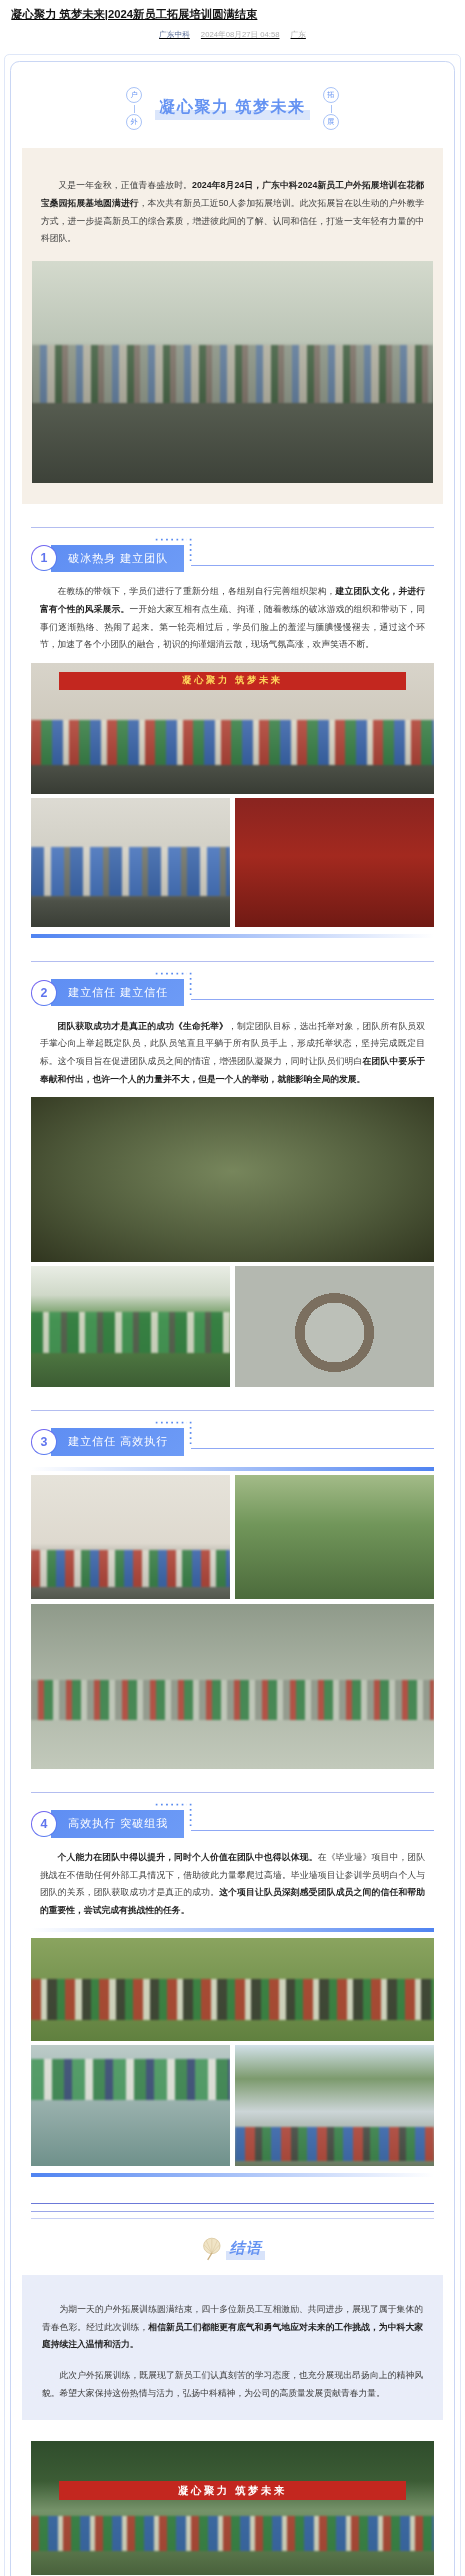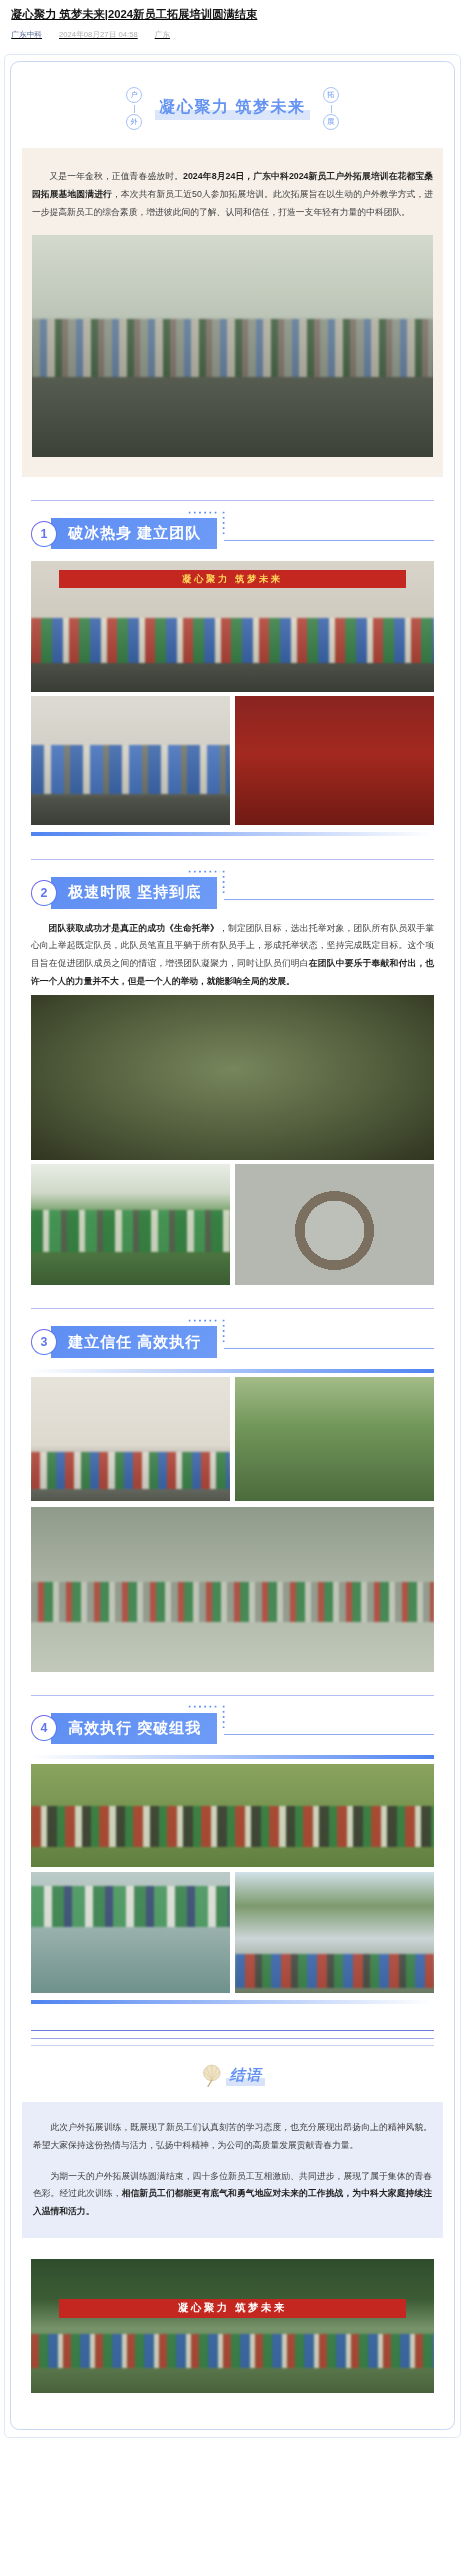--- a/index.html
+++ b/index.html
@@ -2,37 +2,37 @@
 <html style="font-size:8.2px"><head>
 <meta charset="utf-8">
 <style>
   html,body{margin:0;padding:0;background:#ffffff;}
   body{width:465px;font-family:"Liberation Sans","DejaVu Sans",sans-serif;-webkit-font-smoothing:antialiased;}
   .page{width:465px;min-height:2960px;box-sizing:border-box;padding-bottom:72px;}
 
   
   .article-header{padding:7.2px 11.3px 5.2px;text-decoration:underline;}
   .article-title{font-size:11.3px;font-weight:700;color:#151515;line-height:1.4;margin:0 0 7.2px;}
-  .byline{font-size:7.7px;color:#b1b1b1;display:flex;gap:17px;align-items:center;}
+  .byline{font-size:7.7px;color:#b1b1b1;display:flex;gap:11px;align-items:center;justify-content:center;}
   .byline .account{color:#576b95;cursor:pointer;}
 
   
   .outer-card{margin:8.2px 4.1px 0;border:0.5px solid #dfe7f8;border-radius:5.2px;}
   .inner-card{border:0.5px solid #c9d6f4;border-radius:9.3px;margin:6.7px 5.2px 7.7px;padding:15.5px 19.6px 36px;box-sizing:border-box;}
 
   
   .hero{display:flex;justify-content:center;align-items:center;gap:13.4px;margin:9.3px 0 17.5px;}
   .deco-col{display:flex;flex-direction:column;align-items:center;}
   .deco-circle{width:14px;height:14px;border:0.5px solid #a9c3f7;border-radius:50%;color:#6593f2;font-size:7.2px;display:flex;align-items:center;justify-content:center;background:#fff;}
   .deco-line{width:0.5px;height:8.2px;background:#a9c3f7;margin:1.5px 0;}
   .hero-badge{font-size:16px;font-weight:700;color:#6593f2;letter-spacing:1.5px;padding:0 4.1px 2.1px;background:linear-gradient(to bottom,transparent 58%,#dbe6fb 58%);}
 
   
   .beige-box{background:#f6f0e8;padding:20.6px 10.3px 20.6px;margin:0 -9.3px;}
-  .para{font-size:8.8px;line-height:2.0;color:#3c3c3c;text-align:justify;text-indent:2em;margin:0;}
+  .para{font-size:8.8px;line-height:2.0;color:#3c3c3c;text-align:justify;text-indent:2em;margin:9px;}
   .para .bold{font-weight:700;color:#1f1f1f;}
 
   
   .ph{width:100%;position:relative;overflow:hidden;margin-top:5.2px;}
   .ph-row{display:flex;gap:4.1px;margin-top:4.1px;}
   .ph-row .ph{flex:1;margin-top:0;}
   .ph-banner{position:absolute;left:7%;right:7%;background:#c3271f;color:#ffd85c;text-align:center;font-weight:700;letter-spacing:2.6px;padding:2.6px 0;font-size:9.3px;}
   .crowd{position:absolute;left:0;right:0;opacity:.8;filter:blur(0.8px);}
 
   .p-intro{height:222px;background:linear-gradient(180deg,#d4dacd 0%,#bcc5b7 36%,#9aa395 46%,#565c50 64%,#3d4239 100%);margin-top:13.4px;}
@@ -47,21 +47,21 @@
   .p-s3w{height:165px;background:linear-gradient(180deg,#8f9a8a 0%,#aab3a4 45%,#c2c9bb 100%);}
   .p-s4w{height:103px;background:linear-gradient(180deg,#8aa45f 0%,#60803f 100%);}
   .p-s4a{height:121px;background:linear-gradient(180deg,#bccbc8 0%,#93aca8 55%,#6f918b 100%);}
   .p-s4b{height:121px;background:linear-gradient(180deg,#d2e1e9 0%,#7c9a6d 28%,#ccd5d7 55%,#68785f 100%);}
   .p-final{height:134px;background:linear-gradient(180deg,#2f4d2c 0%,#3c5c35 30%,#76936a 52%,#5d7a4e 78%,#49613c 100%);margin-top:20.6px;}
 
   
   .divider{height:0.5px;background:#b3bdf0;margin:23px 0 17.5px;}
   .section-head{display:flex;align-items:center;position:relative;margin-bottom:11.3px;}
   .num-circle{width:24px;height:24px;border-radius:50%;border:1.5px solid transparent;background:linear-gradient(#fff,#fff) padding-box,linear-gradient(140deg,#7a5cf0,#4f83f1) border-box;color:#5f74ee;font-size:12.4px;font-weight:700;display:flex;align-items:center;justify-content:center;margin-right:-6.2px;z-index:2;}
-  .head-badge{position:relative;background:linear-gradient(135deg,#5f8ef3,#6d9bf6);color:#fff;font-size:15px;font-weight:700;letter-spacing:1px;padding:6.2px 15.5px 6.2px 17.5px;z-index:1;}
+  .head-badge{position:relative;background:linear-gradient(135deg,#5f8ef3,#6d9bf6);color:#fff;font-size:11px;font-weight:400;letter-spacing:1px;padding:6.2px 15.5px 6.2px 17.5px;z-index:1;}
   .dots-h{position:absolute;top:-8.2px;right:-3.1px;width:33px;height:4.1px;background-image:radial-gradient(#5b8cf0 1px,transparent 1.3px);background-size:5.2px 5.2px;background-position:0 0;}
   .dots-v{position:absolute;top:-8.2px;right:-8.2px;width:4.1px;height:24px;background-image:radial-gradient(#5b8cf0 1px,transparent 1.3px);background-size:5.2px 5.2px;}
   .head-line{flex:1;height:1px;background:#8fa8f5;margin-left:7.2px;align-self:center;margin-top:13.4px;}
   .section-body{margin-top:9.3px;}
 
   
   .bar{height:4.1px;margin-top:7.2px;}
   .bar-bw{background:linear-gradient(to right,#4f83f1,#ffffff);}
   .bar-wb{background:linear-gradient(to right,#ffffff,#4f83f1);}
 
@@ -120,38 +120,41 @@
     <div class="section-head">
       <div class="num-circle">1</div>
       <div class="head-badge">
         <span>破冰热身 建立团队</span>
         <span class="dots-h"></span>
         <span class="dots-v"></span>
       </div>
       <div class="head-line"></div>
     </div>
     <div class="section-body">
+      <p class="para">
+        <span>在教练的带领下，学员们进行了重新分组，各组别自行完善组织架构，</span><span class="bold">建立团队文化，并进行富有个性的风采展示。</span><span>一开始大家互相有点生疏、拘谨，随着教练的破冰游戏的组织和带动下，同事们逐渐熟络、热闹了起来。第一轮亮相过后，学员们脸上的羞涩与腼腆慢慢褪去，通过这个环节，加速了各个小团队的融合，初识的拘谨烟消云散，现场气氛高涨，欢声笑语不断。</span>
+      </p>
       <div class="ph p-s1w">
         <div class="ph-banner" style="top:7%;">凝心聚力 筑梦未来</div>
         <div class="crowd" style="bottom:22%;height:34%;background:repeating-linear-gradient(90deg,#b23a2e 0 10.3px,#2e7d40 10.3px 20.6px,#2f5fae 20.6px 32px,#e0dccc 32px 38px);"></div>
       </div>
       <div class="ph-row">
         <div class="ph p-s1a">
           <div class="crowd" style="bottom:24%;height:38%;background:repeating-linear-gradient(90deg,#2f5fae 0 13.4px,#d9d6cb 13.4px 19.6px,#3a6cc0 19.6px 33px,#6b6f66 33px 39px);"></div>
         </div>
         <div class="ph p-s1b"></div>
       </div>
       <div class="bar bar-bw"></div>
     </div>
 
     <div class="divider"></div>
     <div class="section-head">
       <div class="num-circle">2</div>
       <div class="head-badge">
-        <span>极速时限 坚持到底</span>
+        <span>建立信任 建立信任</span>
         <span class="dots-h"></span>
         <span class="dots-v"></span>
       </div>
       <div class="head-line"></div>
     </div>
     <div class="section-body">
       <p class="para">
         <span class="bold">团队获取成功才是真正的成功《生命托举》</span><span>，制定团队目标，选出托举对象，团队所有队员双手掌心向上举起既定队员，此队员笔直且平躺于所有队员手上，形成托举状态，坚持完成既定目标。这个项目旨在促进团队成员之间的情谊，增强团队凝聚力，同时让队员们明白</span><span class="bold">在团队中要乐于奉献和付出，也许一个人的力量并不大，但是一个人的举动，就能影响全局的发展。</span>
       </p>
       <div class="ph p-s2w"></div>
@@ -190,20 +193,23 @@
     <div class="section-head">
       <div class="num-circle">4</div>
       <div class="head-badge">
         <span>高效执行 突破组我</span>
         <span class="dots-h"></span>
         <span class="dots-v"></span>
       </div>
       <div class="head-line"></div>
     </div>
     <div class="section-body">
+      <p class="para">
+        <span class="bold">个人能力在团队中得以提升，同时个人价值在团队中也得以体现。</span><span>在《毕业墙》项目中，团队挑战在不借助任何外部工具情况下，借助彼此力量攀爬过高墙。毕业墙项目让参训学员明白个人与团队的关系，团队获取成功才是真正的成功。</span><span class="bold">这个项目让队员深刻感受团队成员之间的信任和帮助的重要性，尝试完成有挑战性的任务。</span>
+      </p>
       <div class="bar bar-wb"></div>
       <div class="ph p-s4w">
         <div class="crowd" style="bottom:20%;height:40%;background:repeating-linear-gradient(90deg,#b23a2e 0 10.3px,#e4e2d6 10.3px 16.5px,#333630 16.5px 26px,#2e7d40 26px 34px);"></div>
       </div>
       <div class="ph-row">
         <div class="ph p-s4a">
           <div class="crowd" style="top:12%;height:34%;background:repeating-linear-gradient(90deg,#3f9454 0 13.4px,#e8e6dc 13.4px 20.6px,#2e7d40 20.6px 33px,#2c3e6b 33px 41px);"></div>
         </div>
         <div class="ph p-s4b">
           <div class="crowd" style="bottom:4%;height:28%;background:repeating-linear-gradient(90deg,#2f5fae 0 10.3px,#b23a2e 10.3px 19.6px,#3c3f38 19.6px 27px,#2e7d40 27px 36px);"></div>
@@ -227,24 +233,24 @@
           <line x1="23" y1="31" x2="34" y2="6"></line>
               <line x1="23" y1="31" x2="8" y2="15"></line>
           <line x1="23" y1="31" x2="38" y2="15"></line>
         </g>
         <line x1="23" y1="31" x2="15" y2="44" stroke="#c9ae7e" stroke-width="2.5"></line>
       </svg>
       <span class="label-text">结语</span>
     </div>
 
     <div class="conclusion-box">
+      <p class="para">
+        <span>为期一天的户外拓展训练圆满结束，四十多位新员工互相激励、共同进步，展现了属于集体的青春色彩。经过此次训练，</span><span class="bold">相信新员工们都能更有底气和勇气地应对未来的工作挑战，为中科大家庭持续注入温情和活力。</span>
+      </p>
       <p class="para">此次户外拓展训练，既展现了新员工们认真刻苦的学习态度，也充分展现出昂扬向上的精神风貌。希望大家保持这份热情与活力，弘扬中科精神，为公司的高质量发展贡献青春力量。</p>
-      <p class="para">
-        <span>为期一天的户外拓展训练圆满结束，四十多位新员工互相激励、共同进步，展现了属于集体的青春色彩。经过此次训练，</span><span class="bold">相信新员工们都能更有底气和勇气地应对未来的工作挑战，为中科大家庭持续注入温情和活力。</span>
-      </p>
     </div>
 
     <div class="ph p-final">
       <div class="ph-banner" style="top:30%;color:#ffffff;font-size:10.3px;">凝心聚力 筑梦未来</div>
       <div class="crowd" style="bottom:18%;height:26%;background:repeating-linear-gradient(90deg,#b23a2e 0 8.2px,#2e7d40 8.2px 17.5px,#2f5fae 17.5px 27px,#e0dccc 27px 32px);"></div>
     </div>
 
   </div>
   </div>
 

